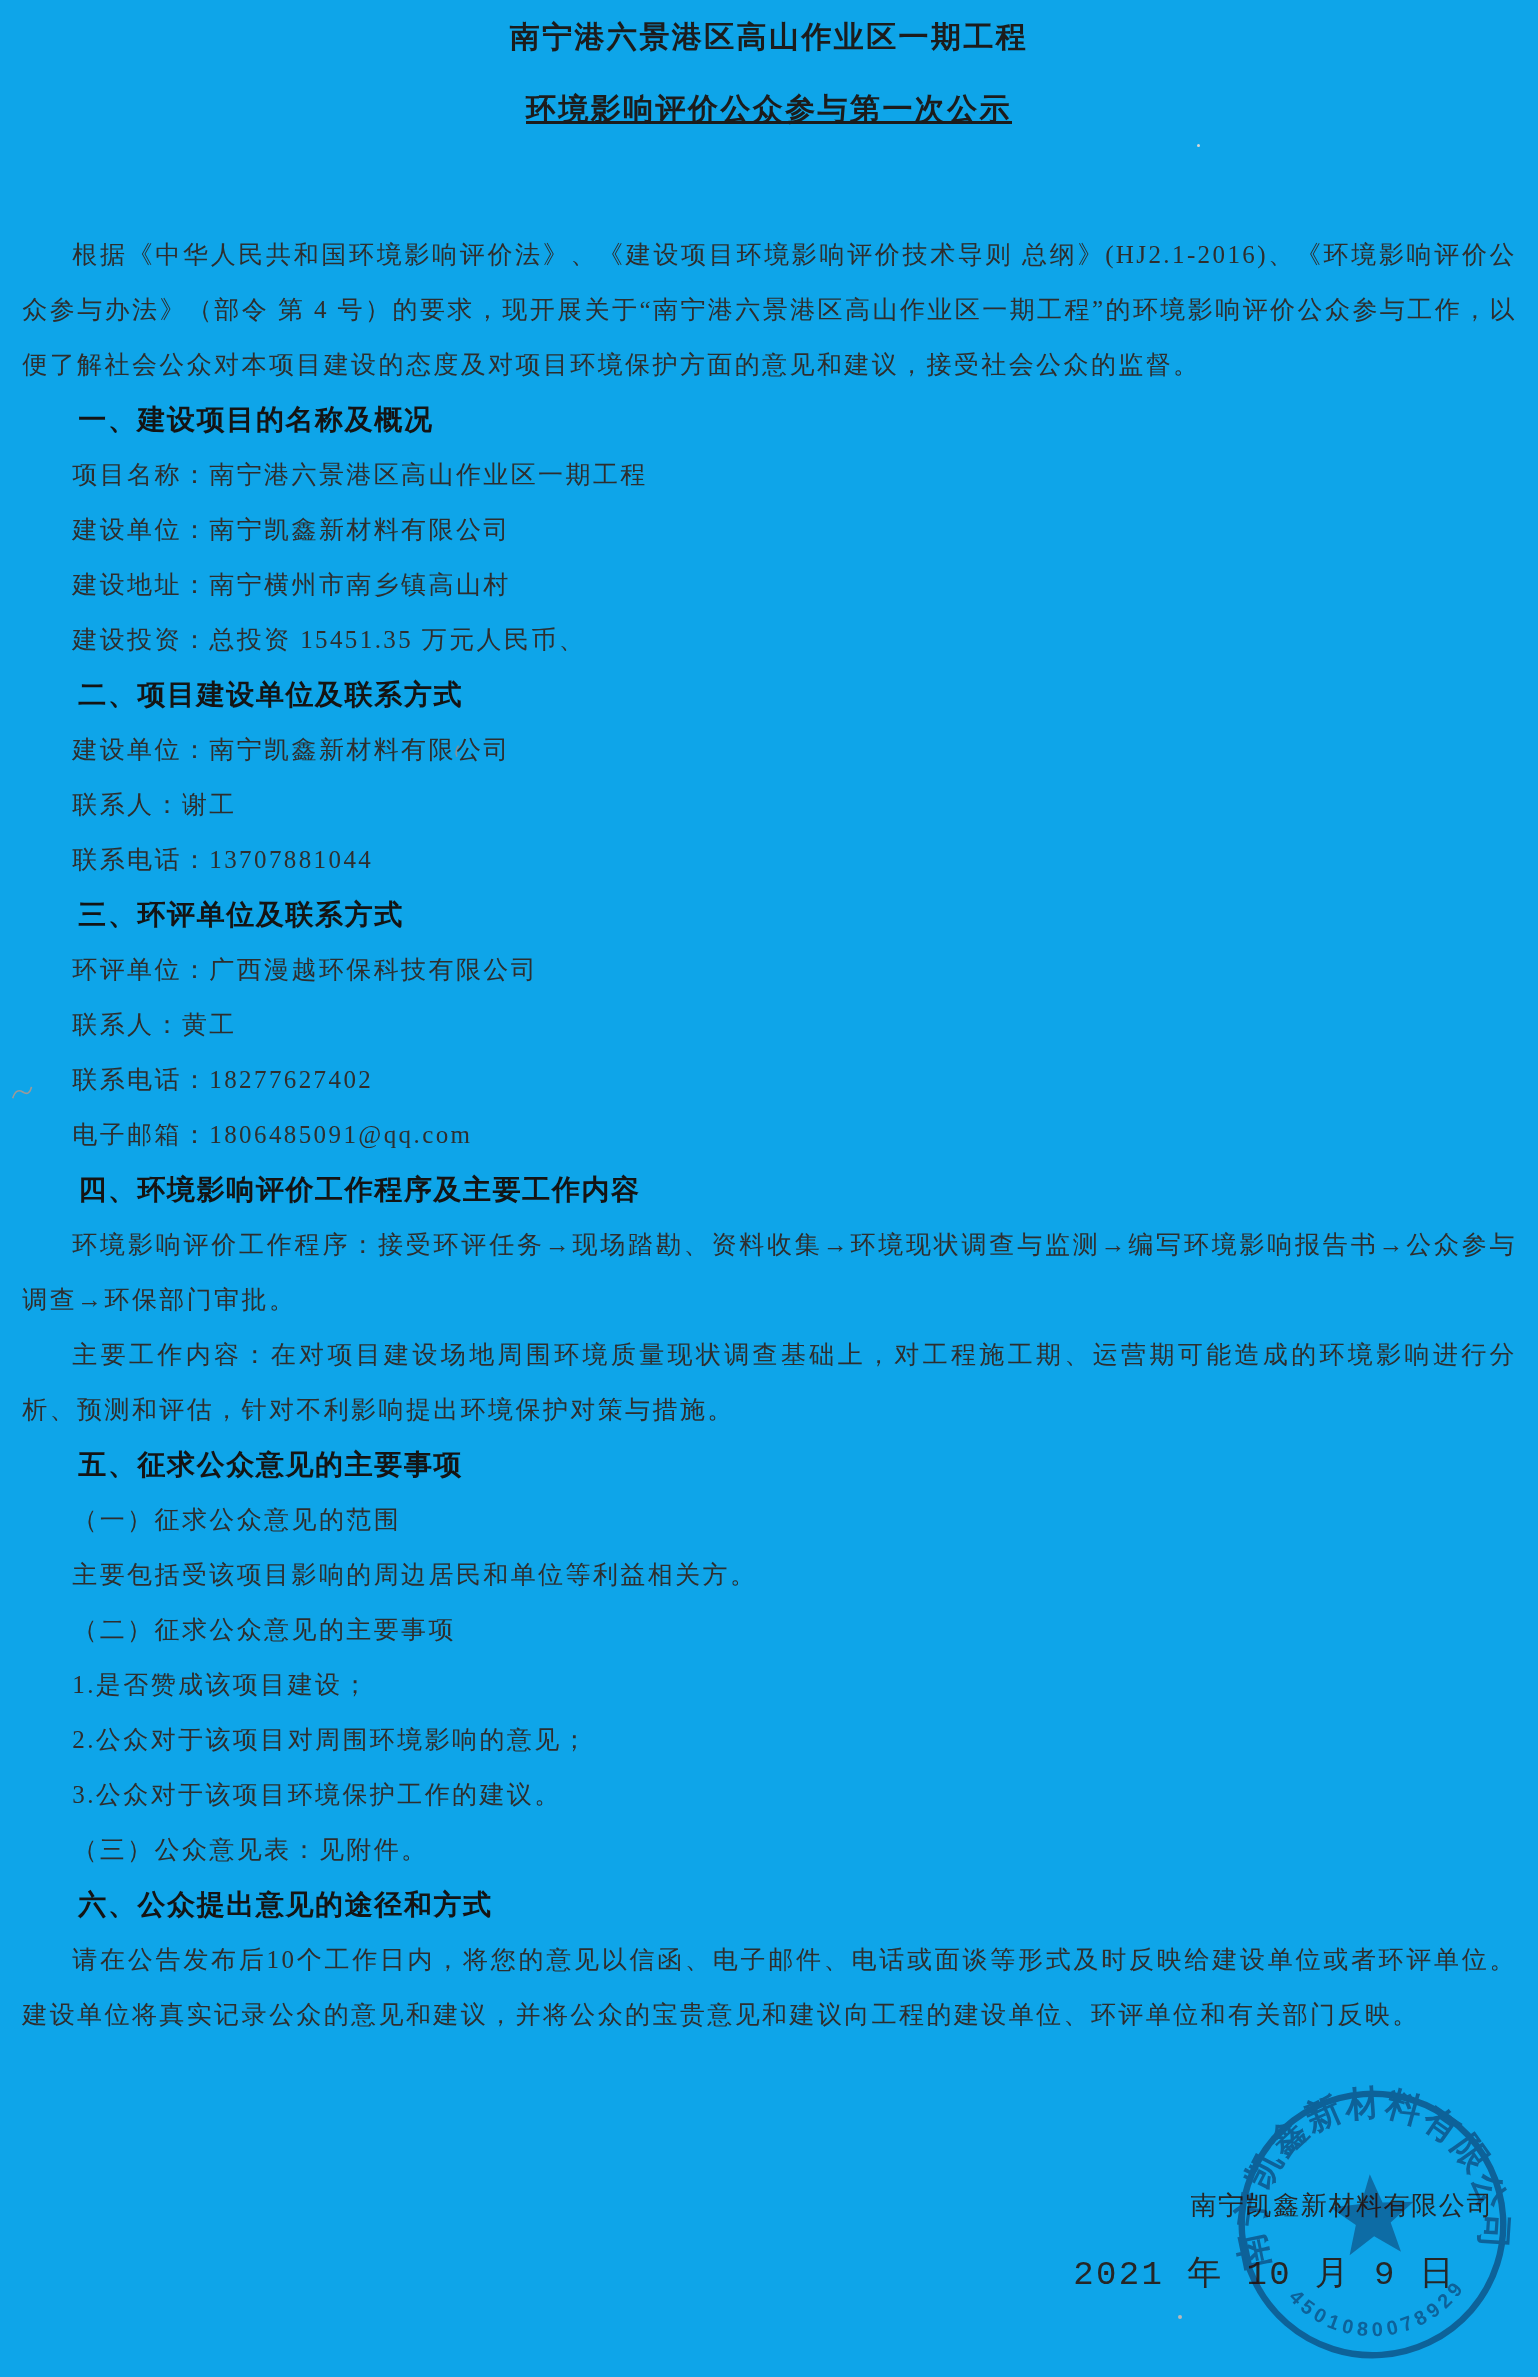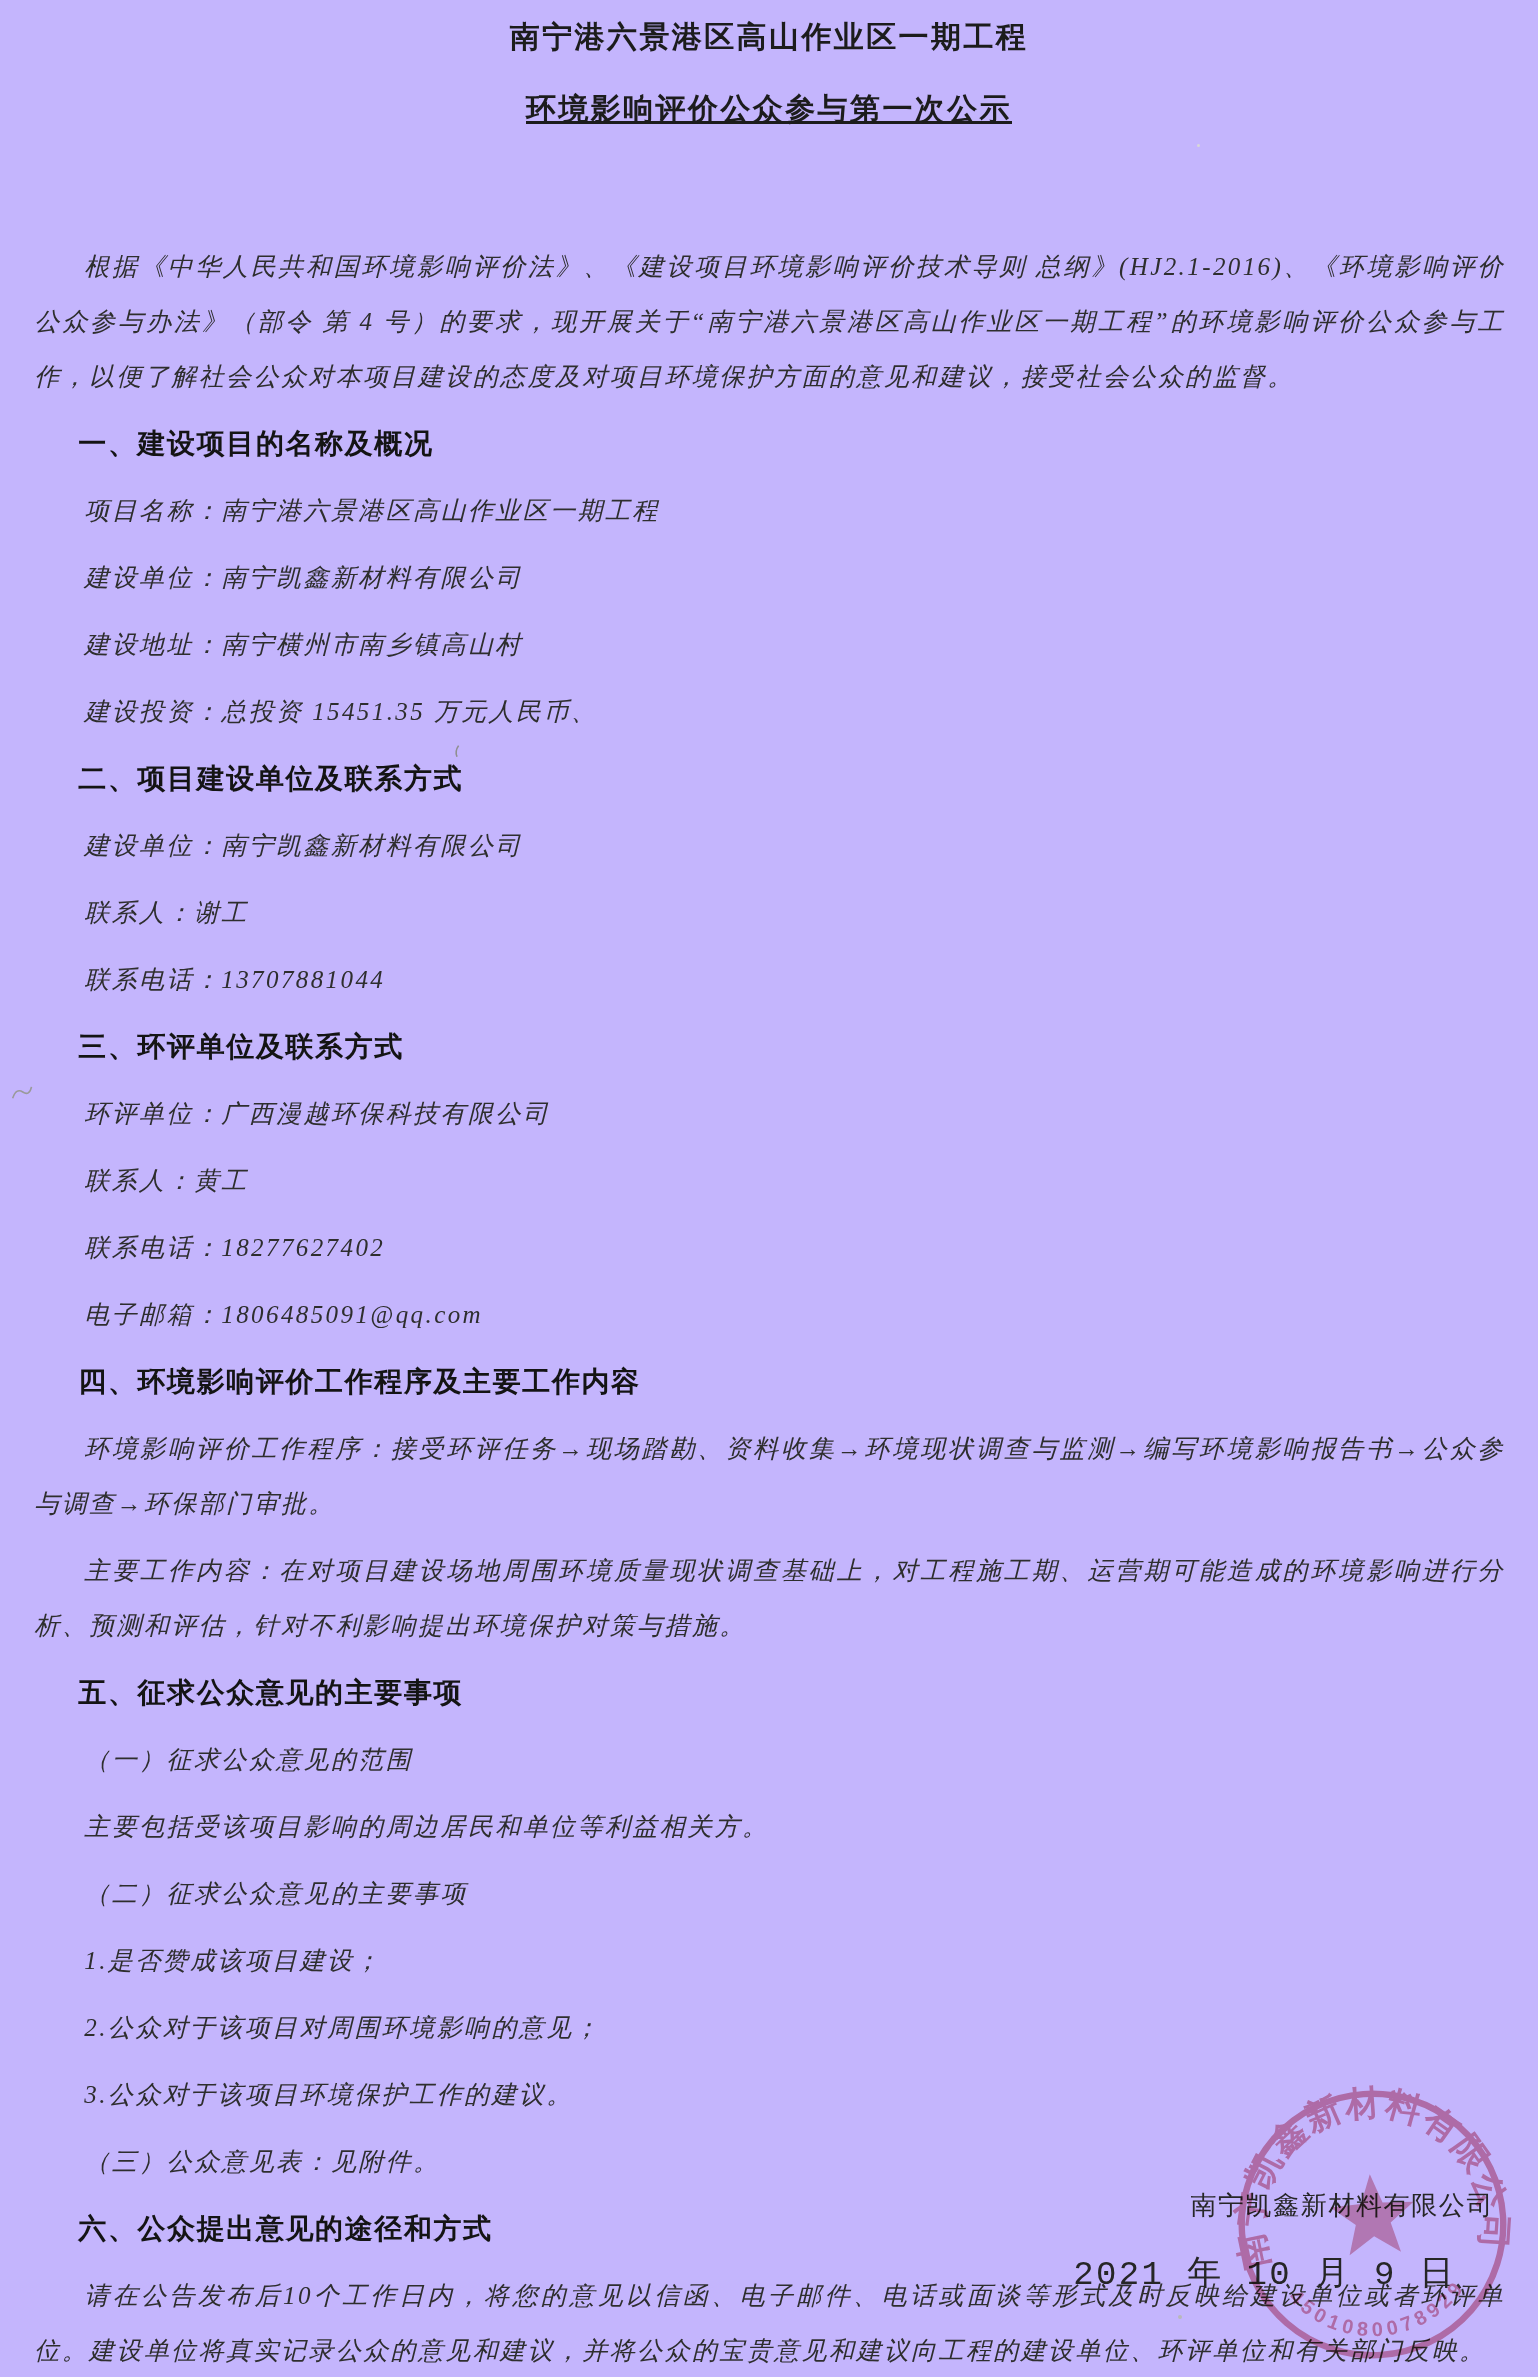--- a/index.html
+++ b/index.html
@@ -4,21 +4,21 @@
 <style>
   html, body {
     margin: 0;
     padding: 0;
     background: #ffffff;
   }
   .page {
     position: relative;
     width: 1538px;
     height: 2377px;
-    background: #c4b5fd;
+    background: #0ea5e9;
     overflow: hidden;
     color: #2a2a2a;
     font-family: "Liberation Serif", "DejaVu Serif", serif;
   }
   .title1, .title2 {
     text-align: center;
     font-family: "Liberation Sans", "DejaVu Sans", sans-serif;
     font-weight: bold;
     font-size: 30px;
     letter-spacing: 2.4px;
@@ -33,23 +33,22 @@
     left: 22.3px;
     right: 21px;
     top: 227px;
     font-size: 25px;
     line-height: 55px;
     letter-spacing: 2.4px;
     text-align: justify;
     color: #2e2e2e;
   }
   .body p {
-    margin: 12px;
+    margin: 0;
     text-indent: 2em;
-    font-style: italic;
   }
   .hd {
     margin: 0;
     font-family: "Liberation Sans", "DejaVu Sans", sans-serif;
     font-size: 28px;
     font-weight: bold;
     line-height: 55px;
     text-indent: 2em;
     letter-spacing: 1.6px;
     color: #141414;

